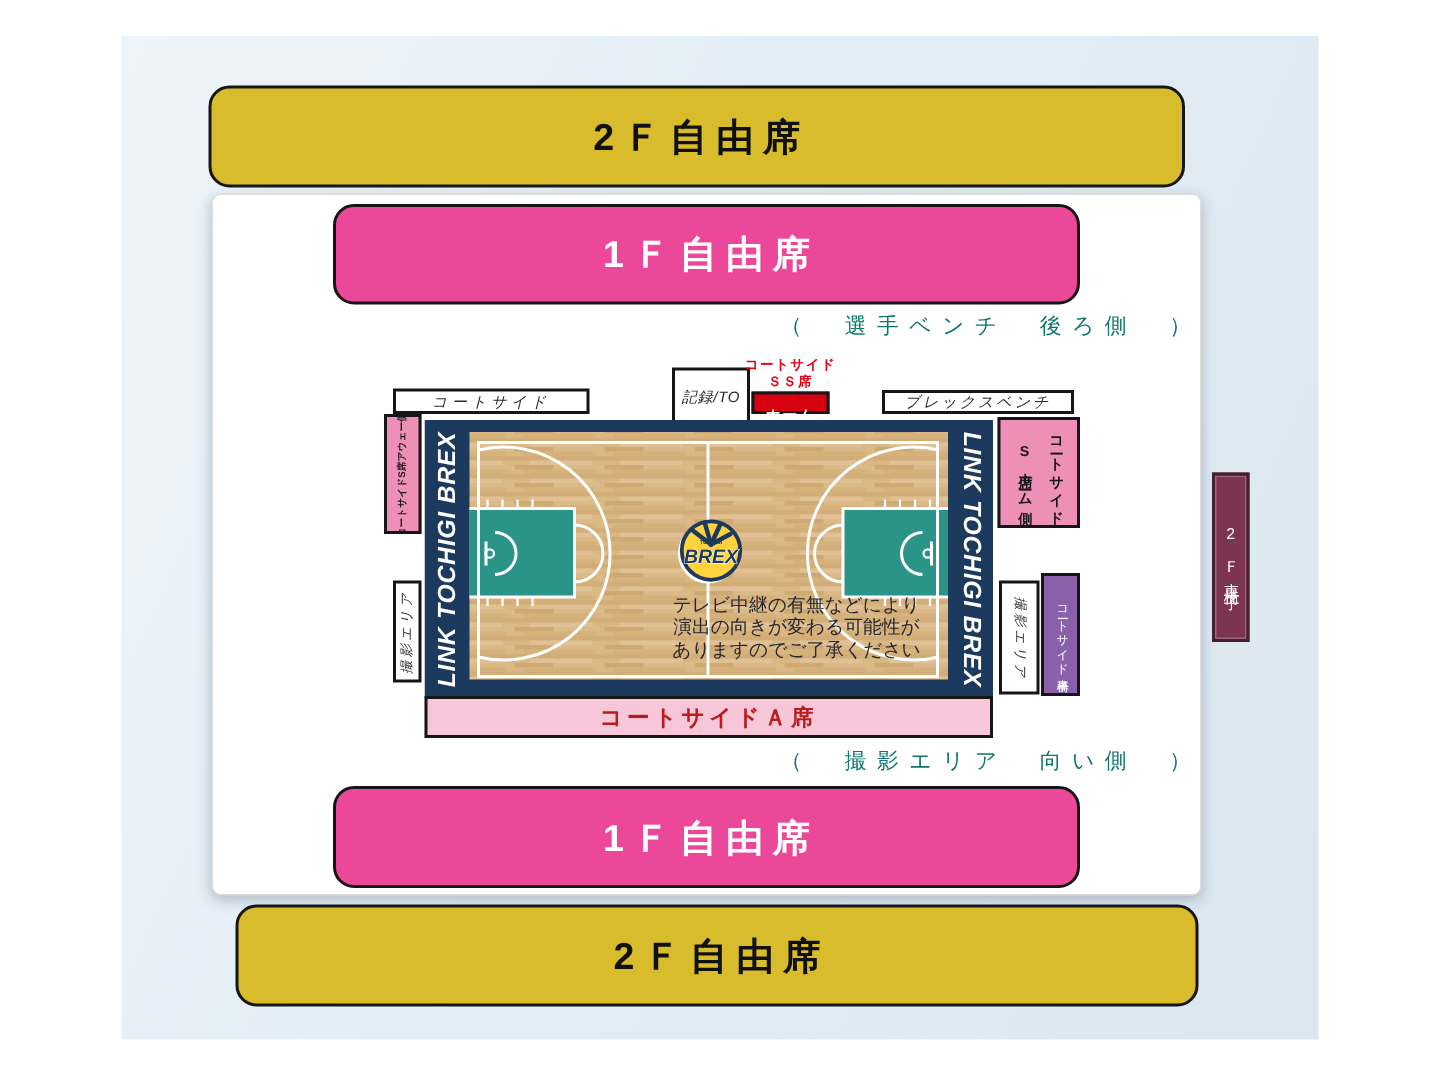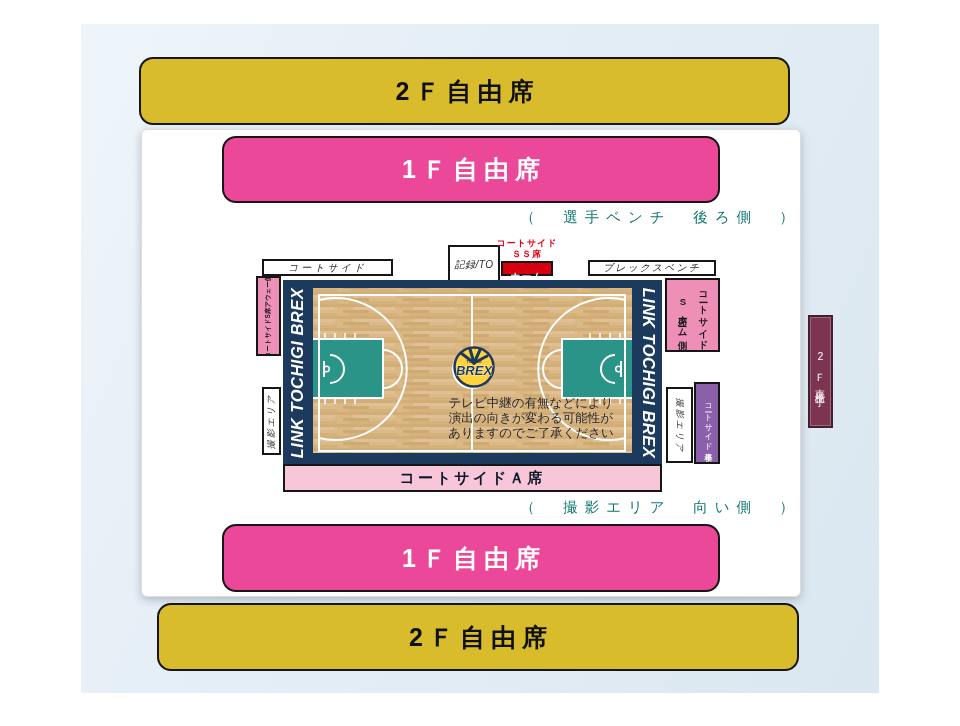--- a/index.html
+++ b/index.html
@@ -79,21 +79,21 @@
     left:808px;top:315px;width:25px;height:113px;
     background:#7d3450;border:2px solid #42202e;
     box-shadow:inset 0 0 0 1px rgba(255,255,255,.25);
     color:#ffffff;font-size:10.5px;letter-spacing:4px;
     display:flex;align-items:center;justify-content:center;
   }
   
   .court{left:283px;top:280px;width:379px;height:186px;}
   .pink-a{
     left:283px;top:464px;width:379px;height:28px;
-    background:#f7c6d8;color:#0f172a;font-weight:bold;font-size:15px;letter-spacing:3px;
+    background:#f7c6d8;color:#b91c1c;font-weight:bold;font-size:15px;letter-spacing:3px;
   }
 </style>
 </head>
 <body>
 
 <div class="abs bg-blue"></div>
 
 <div class="abs box stand yellow y-top">
   <span>2Ｆ自由席</span>
 </div>

